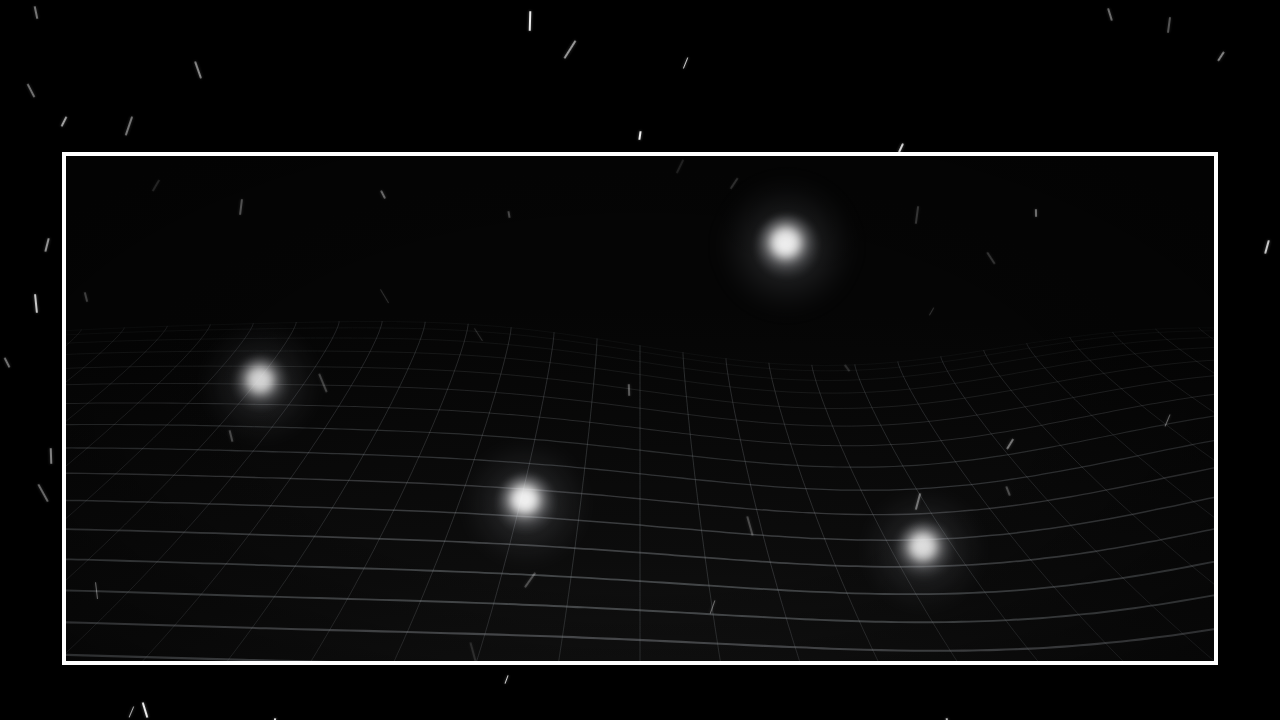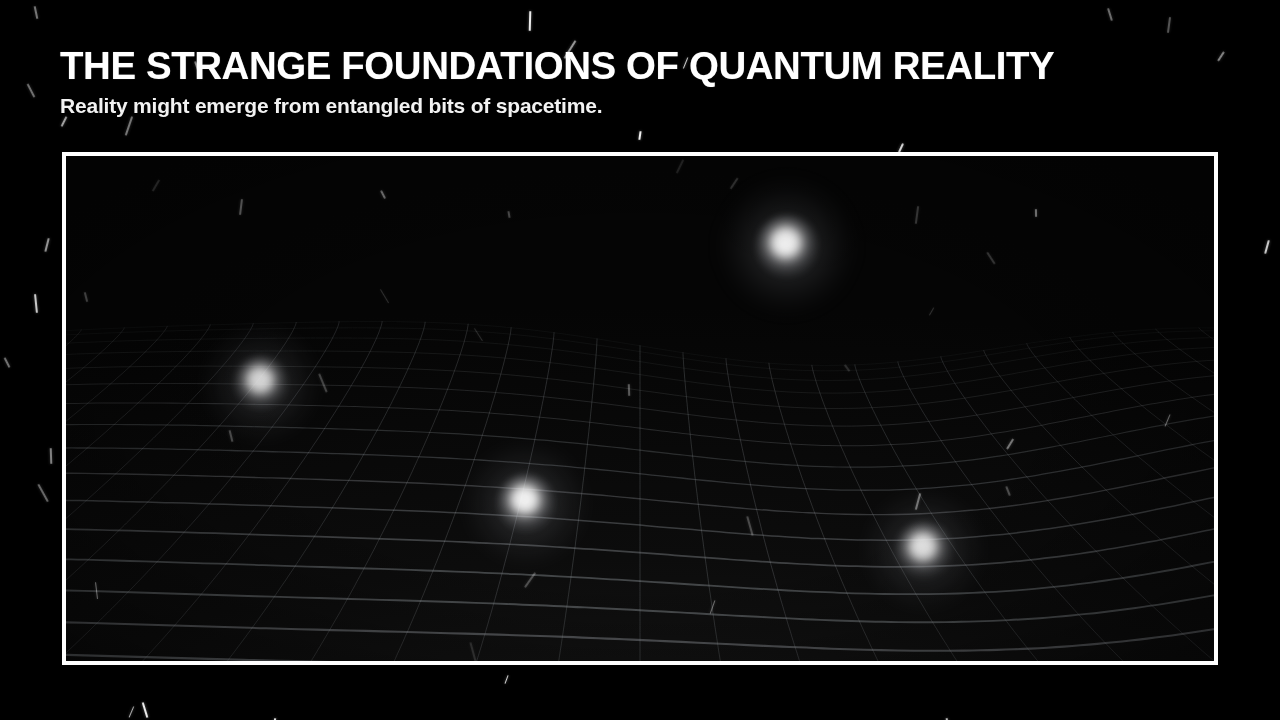--- a/index.html
+++ b/index.html
@@ -191,24 +191,20 @@
       <div class="particle" style="width: 2.15457px; height: 13.6757px; border-radius: 2.15457px; left: 676.83px; top: 362.722px; transform: rotate(15.3deg); opacity: 0.77; background: rgb(255, 255, 255); box-shadow: rgba(255, 255, 255, 0.45) 0px 0px 3px;"></div>
       <div class="particle" style="width: 1.68708px; height: 11.0242px; border-radius: 1.68708px; left: 62.5336px; top: 116.144px; transform: rotate(26.9deg); opacity: 0.62; background: rgb(255, 255, 255); box-shadow: rgba(255, 255, 255, 0.45) 0px 0px 3px;"></div>
       <div class="particle" style="width: 1.40477px; height: 11.5638px; border-radius: 1.40477px; left: 130.744px; top: 706.127px; transform: rotate(23.1deg); opacity: 0.68; background: rgb(255, 255, 255); box-shadow: rgba(255, 255, 255, 0.45) 0px 0px 3px;"></div>
       <div class="particle" style="width: 2.27203px; height: 20.6747px; border-radius: 2.27203px; left: 923.235px; top: 599.826px; transform: rotate(36.7deg); opacity: 0.72; background: rgb(255, 255, 255); box-shadow: rgba(255, 255, 255, 0.45) 0px 0px 3px;"></div>
       <div class="particle" style="width: 1.54693px; height: 16.3764px; border-radius: 1.54693px; left: 1016.45px; top: 256.14px; transform: rotate(12.7deg); opacity: 0.62; background: rgb(255, 255, 255); box-shadow: rgba(255, 255, 255, 0.45) 0px 0px 3px;"></div>
       <div class="particle" style="width: 1.91066px; height: 19.6888px; border-radius: 1.91066px; left: 41.5819px; top: 483.404px; transform: rotate(-28.9deg); opacity: 0.4; background: rgb(255, 255, 255); box-shadow: rgba(255, 255, 255, 0.45) 0px 0px 3px;"></div>
       <div class="particle" style="width: 1.84387px; height: 20.9008px; border-radius: 1.84387px; left: 568.933px; top: 39.3558px; transform: rotate(32.3deg); opacity: 0.59; background: rgb(255, 255, 255); box-shadow: rgba(255, 255, 255, 0.45) 0px 0px 3px;"></div>
       <div class="particle" style="width: 2.47972px; height: 15.817px; border-radius: 2.47972px; left: 1008.46px; top: 559.33px; transform: rotate(-9.1deg); opacity: 0.44; background: rgb(255, 255, 255); box-shadow: rgba(255, 255, 255, 0.45) 0px 0px 3px;"></div>
     </div>
 
-  <div id="headline">
-    <div id="page-title">THE STRANGE FOUNDATIONS OF QUANTUM REALITY</div>
-    <div id="page-subtitle">Reality might emerge from entangled bits of spacetime.</div>
-  </div>
 
   <div id="media-frame">
     <div id="media-canvas">
 
       <svg id="mesh-svg" viewBox="0 0 1148 505" preserveAspectRatio="none">
           <path d="M-70.7,178.8 Q-61.5,178.2 -56.9,177.9 Q-52.3,177.6 -47.7,177.4 Q-43.1,177.1 -38.5,176.8 Q-33.9,176.5 -29.3,176.3 Q-24.7,176.0 -20.1,175.7 Q-15.5,175.5 -10.9,175.2 Q-6.2,175.0 -1.6,174.7 Q3.0,174.5 7.6,174.2 Q12.2,174.0 16.8,173.8 Q21.4,173.5 26.0,173.3 Q30.6,173.1 35.2,172.9 Q39.8,172.7 44.4,172.5 Q49.0,172.3 53.6,172.1 Q58.2,171.9 62.8,171.7 Q67.4,171.5 72.0,171.3 Q76.6,171.2 81.3,171.0 Q85.9,170.8 90.5,170.7 Q95.1,170.5 99.7,170.3 Q104.3,170.2 108.9,170.0 Q113.5,169.9 118.1,169.7 Q122.7,169.6 127.3,169.4 Q131.9,169.3 136.5,169.1 Q141.1,169.0 145.7,168.8 Q150.3,168.7 154.9,168.6 Q159.5,168.4 164.1,168.3 Q168.7,168.1 173.4,168.0 Q178.0,167.9 182.6,167.8 Q187.2,167.6 191.8,167.5 Q196.4,167.4 201.0,167.3 Q205.6,167.1 210.2,167.0 Q214.8,166.9 219.4,166.8 Q224.0,166.7 228.6,166.6 Q233.2,166.5 237.8,166.4 Q242.4,166.3 247.0,166.2 Q251.6,166.1 256.2,166.0 Q260.9,165.9 265.5,165.9 Q270.1,165.8 274.7,165.7 Q279.3,165.7 283.9,165.6 Q288.5,165.6 293.1,165.6 Q297.7,165.5 302.3,165.5 Q306.9,165.5 311.5,165.5 Q316.1,165.5 320.7,165.6 Q325.3,165.6 329.9,165.6 Q334.5,165.7 339.1,165.8 Q343.7,165.9 348.3,166.0 Q353.0,166.1 357.6,166.2 Q362.2,166.3 366.8,166.5 Q371.4,166.7 376.0,166.9 Q380.6,167.1 385.2,167.3 Q389.8,167.5 394.4,167.8 Q399.0,168.0 403.6,168.3 Q408.2,168.6 412.8,169.0 Q417.4,169.3 422.0,169.7 Q426.6,170.0 431.2,170.4 Q435.8,170.8 440.5,171.3 Q445.1,171.7 449.7,172.2 Q454.3,172.6 458.9,173.1 Q463.5,173.6 468.1,174.2 Q472.7,174.7 477.3,175.3 Q481.9,175.9 486.5,176.5 Q491.1,177.1 495.7,177.7 Q500.3,178.3 504.9,179.0 Q509.5,179.6 514.1,180.3 Q518.7,181.0 523.3,181.7 Q527.9,182.4 532.6,183.1 Q537.2,183.8 541.8,184.6 Q546.4,185.3 551.0,186.0 Q555.6,186.8 560.2,187.5 Q564.8,188.3 569.4,189.0 Q574.0,189.8 578.6,190.5 Q583.2,191.3 587.8,192.1 Q592.4,192.8 597.0,193.5 Q601.6,194.3 606.2,195.0 Q610.8,195.7 615.4,196.5 Q620.1,197.2 624.7,197.9 Q629.3,198.6 633.9,199.2 Q638.5,199.9 643.1,200.5 Q647.7,201.2 652.3,201.8 Q656.9,202.4 661.5,202.9 Q666.1,203.5 670.7,204.0 Q675.3,204.6 679.9,205.0 Q684.5,205.5 689.1,206.0 Q693.7,206.4 698.3,206.8 Q702.9,207.2 707.5,207.5 Q712.2,207.8 716.8,208.1 Q721.4,208.4 726.0,208.6 Q730.6,208.8 735.2,209.0 Q739.8,209.1 744.4,209.2 Q749.0,209.3 753.6,209.4 Q758.2,209.4 762.8,209.4 Q767.4,209.4 772.0,209.3 Q776.6,209.2 781.2,209.1 Q785.8,209.0 790.4,208.8 Q795.0,208.6 799.7,208.3 Q804.3,208.1 808.9,207.8 Q813.5,207.4 818.1,207.1 Q822.7,206.7 827.3,206.3 Q831.9,205.9 836.5,205.4 Q841.1,205.0 845.7,204.4 Q850.3,203.9 854.9,203.4 Q859.5,202.8 864.1,202.3 Q868.7,201.7 873.3,201.0 Q877.9,200.4 882.5,199.8 Q887.1,199.1 891.8,198.4 Q896.4,197.8 901.0,197.1 Q905.6,196.4 910.2,195.7 Q914.8,194.9 919.4,194.2 Q924.0,193.5 928.6,192.8 Q933.2,192.0 937.8,191.3 Q942.4,190.6 947.0,189.8 Q951.6,189.1 956.2,188.4 Q960.8,187.7 965.4,186.9 Q970.0,186.2 974.6,185.5 Q979.3,184.8 983.9,184.2 Q988.5,183.5 993.1,182.8 Q997.7,182.2 1002.3,181.6 Q1006.9,181.0 1011.5,180.4 Q1016.1,179.8 1020.7,179.2 Q1025.3,178.7 1029.9,178.1 Q1034.5,177.6 1039.1,177.1 Q1043.7,176.7 1048.3,176.2 Q1052.9,175.8 1057.5,175.4 Q1062.1,175.0 1066.7,174.6 Q1071.4,174.3 1076.0,174.0 Q1080.6,173.7 1085.2,173.4 Q1089.8,173.1 1094.4,172.9 Q1099.0,172.7 1103.6,172.5 Q1108.2,172.4 1112.8,172.3 Q1117.4,172.1 1122.0,172.1 Q1126.6,172.0 1131.2,171.9 Q1135.8,171.9 1140.4,171.9 Q1145.0,171.9 1149.6,172.0 Q1154.2,172.0 1158.9,172.1 Q1163.5,172.2 1168.1,172.3 Q1172.7,172.4 1177.3,172.6 Q1181.9,172.7 1186.5,172.9 Q1191.1,173.1 1195.7,173.3 Q1200.3,173.5 1204.9,173.7 Q1209.5,174.0 1214.1,174.2 L1218.7,174.5" fill="none" stroke="#9aa0a6" stroke-opacity="0.100" stroke-width="0.55" stroke-linecap="round"></path>
           <path d="M-74.7,183.2 Q-65.4,182.6 -60.8,182.3 Q-56.1,182.1 -51.5,181.8 Q-46.9,181.5 -42.2,181.2 Q-37.6,181.0 -33.0,180.7 Q-28.3,180.4 -23.7,180.2 Q-19.1,179.9 -14.4,179.7 Q-9.8,179.4 -5.2,179.2 Q-0.5,178.9 4.1,178.7 Q8.7,178.5 13.4,178.3 Q18.0,178.0 22.6,177.8 Q27.3,177.6 31.9,177.4 Q36.5,177.2 41.2,177.0 Q45.8,176.9 50.4,176.7 Q55.1,176.5 59.7,176.3 Q64.3,176.2 69.0,176.0 Q73.6,175.8 78.2,175.7 Q82.9,175.5 87.5,175.4 Q92.1,175.3 96.8,175.1 Q101.4,175.0 106.0,174.9 Q110.7,174.7 115.3,174.6 Q119.9,174.5 124.6,174.4 Q129.2,174.3 133.8,174.2 Q138.5,174.0 143.1,173.9 Q147.7,173.8 152.4,173.7 Q157.0,173.6 161.6,173.5 Q166.3,173.4 170.9,173.3 Q175.5,173.2 180.2,173.2 Q184.8,173.1 189.4,173.0 Q194.1,172.9 198.7,172.8 Q203.3,172.7 208.0,172.6 Q212.6,172.6 217.2,172.5 Q221.9,172.4 226.5,172.4 Q231.1,172.3 235.8,172.2 Q240.4,172.2 245.0,172.1 Q249.7,172.0 254.3,172.0 Q258.9,172.0 263.6,171.9 Q268.2,171.9 272.8,171.9 Q277.5,171.8 282.1,171.8 Q286.7,171.8 291.4,171.8 Q296.0,171.8 300.6,171.8 Q305.3,171.8 309.9,171.9 Q314.5,171.9 319.2,172.0 Q323.8,172.0 328.4,172.1 Q333.1,172.2 337.7,172.2 Q342.3,172.3 347.0,172.5 Q351.6,172.6 356.2,172.7 Q360.9,172.9 365.5,173.0 Q370.1,173.2 374.8,173.4 Q379.4,173.6 384.0,173.8 Q388.7,174.1 393.3,174.3 Q397.9,174.6 402.6,174.9 Q407.2,175.2 411.8,175.5 Q416.5,175.8 421.1,176.2 Q425.7,176.5 430.4,176.9 Q435.0,177.3 439.6,177.7 Q444.3,178.1 448.9,178.6 Q453.5,179.1 458.2,179.5 Q462.8,180.0 467.4,180.5 Q472.1,181.1 476.7,181.6 Q481.3,182.2 486.0,182.7 Q490.6,183.3 495.2,183.9 Q499.9,184.5 504.5,185.2 Q509.1,185.8 513.8,186.5 Q518.4,187.1 523.0,187.8 Q527.7,188.5 532.3,189.2 Q536.9,189.8 541.6,190.6 Q546.2,191.3 550.8,192.0 Q555.5,192.7 560.1,193.4 Q564.7,194.2 569.4,194.9 Q574.0,195.6 578.6,196.4 Q583.3,197.1 587.9,197.8 Q592.5,198.6 597.2,199.3 Q601.8,200.0 606.4,200.7 Q611.1,201.4 615.7,202.1 Q620.3,202.8 625.0,203.5 Q629.6,204.2 634.2,204.8 Q638.9,205.5 643.5,206.1 Q648.1,206.7 652.8,207.3 Q657.4,207.9 662.0,208.5 Q666.7,209.0 671.3,209.5 Q675.9,210.1 680.6,210.5 Q685.2,211.0 689.8,211.4 Q694.5,211.9 699.1,212.2 Q703.7,212.6 708.4,212.9 Q713.0,213.3 717.6,213.5 Q722.3,213.8 726.9,214.0 Q731.5,214.2 736.2,214.4 Q740.8,214.5 745.4,214.6 Q750.1,214.7 754.7,214.8 Q759.3,214.8 764.0,214.8 Q768.6,214.8 773.2,214.7 Q777.9,214.6 782.5,214.5 Q787.1,214.3 791.8,214.1 Q796.4,213.9 801.0,213.7 Q805.7,213.4 810.3,213.1 Q814.9,212.7 819.6,212.4 Q824.2,212.0 828.8,211.6 Q833.5,211.1 838.1,210.7 Q842.7,210.2 847.4,209.7 Q852.0,209.1 856.6,208.6 Q861.3,208.0 865.9,207.4 Q870.5,206.8 875.2,206.2 Q879.8,205.5 884.4,204.8 Q889.1,204.2 893.7,203.5 Q898.3,202.8 903.0,202.0 Q907.6,201.3 912.2,200.6 Q916.9,199.8 921.5,199.1 Q926.1,198.3 930.8,197.5 Q935.4,196.8 940.0,196.0 Q944.7,195.2 949.3,194.5 Q953.9,193.7 958.6,192.9 Q963.2,192.2 967.8,191.4 Q972.5,190.7 977.1,189.9 Q981.7,189.2 986.4,188.5 Q991.0,187.8 995.6,187.1 Q1000.3,186.4 1004.9,185.7 Q1009.5,185.0 1014.2,184.4 Q1018.8,183.8 1023.4,183.1 Q1028.1,182.5 1032.7,182.0 Q1037.3,181.4 1042.0,180.9 Q1046.6,180.4 1051.2,179.9 Q1055.9,179.4 1060.5,179.0 Q1065.1,178.5 1069.8,178.1 Q1074.4,177.7 1079.0,177.4 Q1083.7,177.0 1088.3,176.7 Q1092.9,176.4 1097.6,176.2 Q1102.2,175.9 1106.8,175.7 Q1111.5,175.5 1116.1,175.4 Q1120.7,175.2 1125.4,175.1 Q1130.0,175.0 1134.6,174.9 Q1139.3,174.9 1143.9,174.8 Q1148.5,174.8 1153.2,174.9 Q1157.8,174.9 1162.4,174.9 Q1167.1,175.0 1171.7,175.1 Q1176.3,175.2 1181.0,175.4 Q1185.6,175.5 1190.2,175.7 Q1194.9,175.8 1199.5,176.0 Q1204.1,176.2 1208.8,176.5 Q1213.4,176.7 1218.0,177.0 L1222.7,177.2" fill="none" stroke="#9aa0a6" stroke-opacity="0.112" stroke-width="0.60" stroke-linecap="round"></path>
           <path d="M-84.9,191.9 Q-75.5,191.3 -70.8,191.0 Q-66.1,190.7 -61.4,190.5 Q-56.7,190.2 -52.0,189.9 Q-47.2,189.6 -42.5,189.4 Q-37.8,189.1 -33.1,188.8 Q-28.4,188.6 -23.7,188.3 Q-19.0,188.1 -14.3,187.9 Q-9.6,187.6 -4.9,187.4 Q-0.2,187.2 4.5,187.0 Q9.2,186.7 13.9,186.5 Q18.6,186.3 23.4,186.2 Q28.1,186.0 32.8,185.8 Q37.5,185.6 42.2,185.4 Q46.9,185.3 51.6,185.1 Q56.3,185.0 61.0,184.8 Q65.7,184.7 70.4,184.6 Q75.1,184.4 79.8,184.3 Q84.5,184.2 89.2,184.1 Q93.9,183.9 98.7,183.8 Q103.4,183.7 108.1,183.6 Q112.8,183.5 117.5,183.5 Q122.2,183.4 126.9,183.3 Q131.6,183.2 136.3,183.1 Q141.0,183.1 145.7,183.0 Q150.4,182.9 155.1,182.8 Q159.8,182.8 164.5,182.7 Q169.2,182.7 174.0,182.6 Q178.7,182.5 183.4,182.5 Q188.1,182.4 192.8,182.4 Q197.5,182.4 202.2,182.3 Q206.9,182.3 211.6,182.2 Q216.3,182.2 221.0,182.2 Q225.7,182.1 230.4,182.1 Q235.1,182.1 239.8,182.0 Q244.6,182.0 249.3,182.0 Q254.0,182.0 258.7,182.0 Q263.4,182.0 268.1,182.0 Q272.8,182.0 277.5,182.0 Q282.2,182.0 286.9,182.1 Q291.6,182.1 296.3,182.1 Q301.0,182.2 305.7,182.2 Q310.4,182.3 315.1,182.3 Q319.9,182.4 324.6,182.5 Q329.3,182.6 334.0,182.7 Q338.7,182.8 343.4,182.9 Q348.1,183.1 352.8,183.2 Q357.5,183.4 362.2,183.6 Q366.9,183.7 371.6,183.9 Q376.3,184.1 381.0,184.4 Q385.7,184.6 390.5,184.9 Q395.2,185.1 399.9,185.4 Q404.6,185.7 409.3,186.0 Q414.0,186.3 418.7,186.7 Q423.4,187.0 428.1,187.4 Q432.8,187.8 437.5,188.2 Q442.2,188.6 446.9,189.1 Q451.6,189.5 456.3,190.0 Q461.0,190.5 465.8,191.0 Q470.5,191.5 475.2,192.0 Q479.9,192.5 484.6,193.1 Q489.3,193.6 494.0,194.2 Q498.7,194.8 503.4,195.4 Q508.1,196.0 512.8,196.7 Q517.5,197.3 522.2,198.0 Q526.9,198.6 531.6,199.3 Q536.3,200.0 541.1,200.7 Q545.8,201.4 550.5,202.1 Q555.2,202.8 559.9,203.5 Q564.6,204.2 569.3,204.9 Q574.0,205.6 578.7,206.3 Q583.4,207.0 588.1,207.8 Q592.8,208.5 597.5,209.2 Q602.2,209.9 606.9,210.6 Q611.7,211.3 616.4,212.0 Q621.1,212.6 625.8,213.3 Q630.5,214.0 635.2,214.6 Q639.9,215.3 644.6,215.9 Q649.3,216.5 654.0,217.1 Q658.7,217.7 663.4,218.2 Q668.1,218.7 672.8,219.3 Q677.5,219.8 682.2,220.2 Q687.0,220.7 691.7,221.1 Q696.4,221.5 701.1,221.9 Q705.8,222.3 710.5,222.6 Q715.2,222.9 719.9,223.2 Q724.6,223.5 729.3,223.7 Q734.0,223.9 738.7,224.0 Q743.4,224.2 748.1,224.3 Q752.8,224.4 757.5,224.4 Q762.3,224.4 767.0,224.4 Q771.7,224.4 776.4,224.3 Q781.1,224.2 785.8,224.1 Q790.5,223.9 795.2,223.7 Q799.9,223.5 804.6,223.2 Q809.3,222.9 814.0,222.6 Q818.7,222.3 823.4,221.9 Q828.1,221.5 832.9,221.0 Q837.6,220.6 842.3,220.1 Q847.0,219.6 851.7,219.1 Q856.4,218.5 861.1,217.9 Q865.8,217.3 870.5,216.7 Q875.2,216.1 879.9,215.4 Q884.6,214.7 889.3,214.0 Q894.0,213.3 898.7,212.6 Q903.4,211.8 908.2,211.1 Q912.9,210.3 917.6,209.5 Q922.3,208.7 927.0,207.9 Q931.7,207.2 936.4,206.3 Q941.1,205.5 945.8,204.7 Q950.5,203.9 955.2,203.1 Q959.9,202.3 964.6,201.5 Q969.3,200.7 974.0,199.9 Q978.8,199.1 983.5,198.3 Q988.2,197.5 992.9,196.7 Q997.6,195.9 1002.3,195.2 Q1007.0,194.4 1011.7,193.7 Q1016.4,193.0 1021.1,192.3 Q1025.8,191.6 1030.5,191.0 Q1035.2,190.3 1039.9,189.7 Q1044.6,189.1 1049.3,188.5 Q1054.1,187.9 1058.8,187.4 Q1063.5,186.9 1068.2,186.4 Q1072.9,185.9 1077.6,185.4 Q1082.3,185.0 1087.0,184.6 Q1091.7,184.2 1096.4,183.9 Q1101.1,183.5 1105.8,183.2 Q1110.5,182.9 1115.2,182.7 Q1119.9,182.5 1124.6,182.3 Q1129.4,182.1 1134.1,181.9 Q1138.8,181.8 1143.5,181.7 Q1148.2,181.6 1152.9,181.6 Q1157.6,181.5 1162.3,181.5 Q1167.0,181.6 1171.7,181.6 Q1176.4,181.6 1181.1,181.7 Q1185.8,181.8 1190.5,182.0 Q1195.2,182.1 1200.0,182.3 Q1204.7,182.4 1209.4,182.6 Q1214.1,182.8 1218.8,183.1 Q1223.5,183.3 1228.2,183.6 L1232.9,183.8" fill="none" stroke="#9aa0a6" stroke-opacity="0.128" stroke-width="0.67" stroke-linecap="round"></path>
           <path d="M-100.7,203.8 Q-91.1,203.2 -86.3,202.9 Q-81.5,202.6 -76.6,202.4 Q-71.8,202.1 -67.0,201.8 Q-62.2,201.5 -57.4,201.3 Q-52.5,201.0 -47.7,200.7 Q-42.9,200.5 -38.1,200.2 Q-33.3,200.0 -28.4,199.7 Q-23.6,199.5 -18.8,199.3 Q-14.0,199.0 -9.2,198.8 Q-4.3,198.6 0.5,198.4 Q5.3,198.2 10.1,198.0 Q14.9,197.8 19.7,197.7 Q24.6,197.5 29.4,197.3 Q34.2,197.2 39.0,197.0 Q43.8,196.9 48.7,196.8 Q53.5,196.6 58.3,196.5 Q63.1,196.4 67.9,196.3 Q72.8,196.2 77.6,196.1 Q82.4,196.0 87.2,195.9 Q92.0,195.8 96.9,195.7 Q101.7,195.7 106.5,195.6 Q111.3,195.5 116.1,195.5 Q121.0,195.4 125.8,195.4 Q130.6,195.3 135.4,195.3 Q140.2,195.2 145.1,195.2 Q149.9,195.2 154.7,195.1 Q159.5,195.1 164.3,195.1 Q169.2,195.0 174.0,195.0 Q178.8,195.0 183.6,195.0 Q188.4,195.0 193.3,195.0 Q198.1,195.0 202.9,195.0 Q207.7,195.0 212.5,195.0 Q217.4,195.0 222.2,195.0 Q227.0,195.0 231.8,195.0 Q236.6,195.0 241.4,195.0 Q246.3,195.0 251.1,195.0 Q255.9,195.1 260.7,195.1 Q265.5,195.1 270.4,195.2 Q275.2,195.2 280.0,195.3 Q284.8,195.3 289.6,195.4 Q294.5,195.5 299.3,195.5 Q304.1,195.6 308.9,195.7 Q313.7,195.8 318.6,195.9 Q323.4,196.0 328.2,196.1 Q333.0,196.3 337.8,196.4 Q342.7,196.5 347.5,196.7 Q352.3,196.9 357.1,197.1 Q361.9,197.2 366.8,197.5 Q371.6,197.7 376.4,197.9 Q381.2,198.1 386.0,198.4 Q390.9,198.6 395.7,198.9 Q400.5,199.2 405.3,199.5 Q410.1,199.8 415.0,200.2 Q419.8,200.5 424.6,200.9 Q429.4,201.3 434.2,201.7 Q439.1,202.1 443.9,202.5 Q448.7,202.9 453.5,203.4 Q458.3,203.9 463.1,204.4 Q468.0,204.8 472.8,205.4 Q477.6,205.9 482.4,206.4 Q487.2,207.0 492.1,207.5 Q496.9,208.1 501.7,208.7 Q506.5,209.3 511.3,209.9 Q516.2,210.5 521.0,211.2 Q525.8,211.8 530.6,212.5 Q535.4,213.1 540.3,213.8 Q545.1,214.5 549.9,215.2 Q554.7,215.8 559.5,216.5 Q564.4,217.2 569.2,217.9 Q574.0,218.6 578.8,219.3 Q583.6,220.0 588.5,220.7 Q593.3,221.4 598.1,222.1 Q602.9,222.8 607.7,223.5 Q612.6,224.2 617.4,224.9 Q622.2,225.5 627.0,226.2 Q631.8,226.9 636.7,227.5 Q641.5,228.1 646.3,228.7 Q651.1,229.3 655.9,229.9 Q660.8,230.5 665.6,231.0 Q670.4,231.6 675.2,232.1 Q680.0,232.6 684.9,233.0 Q689.7,233.5 694.5,233.9 Q699.3,234.3 704.1,234.7 Q708.9,235.1 713.8,235.4 Q718.6,235.7 723.4,236.0 Q728.2,236.2 733.0,236.4 Q737.9,236.6 742.7,236.8 Q747.5,236.9 752.3,237.0 Q757.1,237.1 762.0,237.1 Q766.8,237.2 771.6,237.1 Q776.4,237.1 781.2,237.0 Q786.1,236.9 790.9,236.7 Q795.7,236.6 800.5,236.3 Q805.3,236.1 810.2,235.8 Q815.0,235.5 819.8,235.2 Q824.6,234.8 829.4,234.4 Q834.3,234.0 839.1,233.5 Q843.9,233.1 848.7,232.6 Q853.5,232.0 858.4,231.5 Q863.2,230.9 868.0,230.3 Q872.8,229.7 877.6,229.0 Q882.5,228.3 887.3,227.6 Q892.1,226.9 896.9,226.2 Q901.7,225.4 906.6,224.7 Q911.4,223.9 916.2,223.1 Q921.0,222.3 925.8,221.4 Q930.6,220.6 935.5,219.8 Q940.3,218.9 945.1,218.1 Q949.9,217.2 954.7,216.3 Q959.6,215.5 964.4,214.6 Q969.2,213.7 974.0,212.9 Q978.8,212.0 983.7,211.2 Q988.5,210.3 993.3,209.4 Q998.1,208.6 1002.9,207.8 Q1007.8,206.9 1012.6,206.1 Q1017.4,205.3 1022.2,204.6 Q1027.0,203.8 1031.9,203.0 Q1036.7,202.3 1041.5,201.6 Q1046.3,200.9 1051.1,200.2 Q1056.0,199.5 1060.8,198.9 Q1065.6,198.2 1070.4,197.6 Q1075.2,197.1 1080.1,196.5 Q1084.9,196.0 1089.7,195.5 Q1094.5,195.0 1099.3,194.6 Q1104.2,194.1 1109.0,193.7 Q1113.8,193.3 1118.6,193.0 Q1123.4,192.7 1128.3,192.4 Q1133.1,192.1 1137.9,191.9 Q1142.7,191.7 1147.5,191.5 Q1152.3,191.3 1157.2,191.2 Q1162.0,191.1 1166.8,191.0 Q1171.6,191.0 1176.4,190.9 Q1181.3,190.9 1186.1,191.0 Q1190.9,191.0 1195.7,191.1 Q1200.5,191.2 1205.4,191.3 Q1210.2,191.4 1215.0,191.6 Q1219.8,191.7 1224.6,191.9 Q1229.5,192.1 1234.3,192.4 Q1239.1,192.6 1243.9,192.9 L1248.7,193.2" fill="none" stroke="#9aa0a6" stroke-opacity="0.148" stroke-width="0.75" stroke-linecap="round"></path>
           <path d="M-121.8,218.5 Q-111.9,217.9 -106.9,217.6 Q-102.0,217.3 -97.0,217.1 Q-92.0,216.8 -87.0,216.5 Q-82.1,216.2 -77.1,215.9 Q-72.1,215.6 -67.2,215.4 Q-62.2,215.1 -57.2,214.9 Q-52.3,214.6 -47.3,214.4 Q-42.3,214.1 -37.3,213.9 Q-32.4,213.6 -27.4,213.4 Q-22.4,213.2 -17.5,213.0 Q-12.5,212.8 -7.5,212.6 Q-2.6,212.4 2.4,212.3 Q7.4,212.1 12.4,211.9 Q17.3,211.8 22.3,211.6 Q27.3,211.5 32.2,211.4 Q37.2,211.2 42.2,211.1 Q47.2,211.0 52.1,210.9 Q57.1,210.8 62.1,210.8 Q67.0,210.7 72.0,210.6 Q77.0,210.5 81.9,210.5 Q86.9,210.4 91.9,210.4 Q96.9,210.3 101.8,210.3 Q106.8,210.3 111.8,210.2 Q116.7,210.2 121.7,210.2 Q126.7,210.2 131.6,210.2 Q136.6,210.2 141.6,210.1 Q146.6,210.1 151.5,210.2 Q156.5,210.2 161.5,210.2 Q166.4,210.2 171.4,210.2 Q176.4,210.2 181.3,210.2 Q186.3,210.3 191.3,210.3 Q196.3,210.3 201.2,210.3 Q206.2,210.4 211.2,210.4 Q216.1,210.4 221.1,210.5 Q226.1,210.5 231.1,210.6 Q236.0,210.6 241.0,210.7 Q246.0,210.7 250.9,210.8 Q255.9,210.9 260.9,210.9 Q265.8,211.0 270.8,211.1 Q275.8,211.1 280.8,211.2 Q285.7,211.3 290.7,211.4 Q295.7,211.5 300.6,211.6 Q305.6,211.7 310.6,211.9 Q315.5,212.0 320.5,212.1 Q325.5,212.3 330.5,212.4 Q335.4,212.6 340.4,212.8 Q345.4,212.9 350.3,213.1 Q355.3,213.3 360.3,213.5 Q365.2,213.7 370.2,214.0 Q375.2,214.2 380.2,214.5 Q385.1,214.7 390.1,215.0 Q395.1,215.3 400.0,215.6 Q405.0,215.9 410.0,216.3 Q415.0,216.6 419.9,217.0 Q424.9,217.3 429.9,217.7 Q434.8,218.1 439.8,218.5 Q444.8,219.0 449.7,219.4 Q454.7,219.9 459.7,220.3 Q464.7,220.8 469.6,221.3 Q474.6,221.8 479.6,222.4 Q484.5,222.9 489.5,223.4 Q494.5,224.0 499.4,224.6 Q504.4,225.2 509.4,225.8 Q514.4,226.4 519.3,227.0 Q524.3,227.6 529.3,228.2 Q534.2,228.9 539.2,229.5 Q544.2,230.2 549.1,230.9 Q554.1,231.5 559.1,232.2 Q564.1,232.9 569.0,233.6 Q574.0,234.3 579.0,235.0 Q583.9,235.6 588.9,236.3 Q593.9,237.0 598.9,237.7 Q603.8,238.4 608.8,239.1 Q613.8,239.7 618.7,240.4 Q623.7,241.1 628.7,241.7 Q633.6,242.4 638.6,243.0 Q643.6,243.6 648.6,244.2 Q653.5,244.8 658.5,245.4 Q663.5,245.9 668.4,246.5 Q673.4,247.0 678.4,247.5 Q683.3,248.0 688.3,248.5 Q693.3,248.9 698.3,249.3 Q703.2,249.7 708.2,250.1 Q713.2,250.5 718.1,250.8 Q723.1,251.1 728.1,251.4 Q733.0,251.6 738.0,251.8 Q743.0,252.0 748.0,252.2 Q752.9,252.3 757.9,252.4 Q762.9,252.5 767.8,252.5 Q772.8,252.5 777.8,252.4 Q782.8,252.4 787.7,252.3 Q792.7,252.2 797.7,252.0 Q802.6,251.8 807.6,251.6 Q812.6,251.3 817.5,251.0 Q822.5,250.7 827.5,250.4 Q832.5,250.0 837.4,249.6 Q842.4,249.1 847.4,248.6 Q852.3,248.1 857.3,247.6 Q862.3,247.0 867.2,246.4 Q872.2,245.8 877.2,245.2 Q882.2,244.5 887.1,243.8 Q892.1,243.1 897.1,242.4 Q902.0,241.6 907.0,240.8 Q912.0,240.1 916.9,239.2 Q921.9,238.4 926.9,237.6 Q931.9,236.7 936.8,235.8 Q941.8,235.0 946.8,234.1 Q951.7,233.2 956.7,232.2 Q961.7,231.3 966.7,230.4 Q971.6,229.5 976.6,228.5 Q981.6,227.6 986.5,226.7 Q991.5,225.8 996.5,224.8 Q1001.4,223.9 1006.4,223.0 Q1011.4,222.1 1016.4,221.2 Q1021.3,220.3 1026.3,219.4 Q1031.3,218.6 1036.2,217.7 Q1041.2,216.9 1046.2,216.1 Q1051.1,215.3 1056.1,214.5 Q1061.1,213.7 1066.1,213.0 Q1071.0,212.2 1076.0,211.5 Q1081.0,210.8 1085.9,210.2 Q1090.9,209.5 1095.9,209.0 Q1100.8,208.4 1105.8,207.8 Q1110.8,207.3 1115.8,206.8 Q1120.7,206.3 1125.7,205.8 Q1130.7,205.4 1135.6,205.0 Q1140.6,204.6 1145.6,204.3 Q1150.6,204.0 1155.5,203.7 Q1160.5,203.5 1165.5,203.3 Q1170.4,203.1 1175.4,202.9 Q1180.4,202.8 1185.3,202.7 Q1190.3,202.6 1195.3,202.6 Q1200.3,202.5 1205.2,202.6 Q1210.2,202.6 1215.2,202.7 Q1220.1,202.7 1225.1,202.8 Q1230.1,203.0 1235.0,203.1 Q1240.0,203.3 1245.0,203.5 Q1250.0,203.7 1254.9,204.0 Q1259.9,204.2 1264.9,204.5 L1269.8,204.8" fill="none" stroke="#9aa0a6" stroke-opacity="0.170" stroke-width="0.85" stroke-linecap="round"></path>

